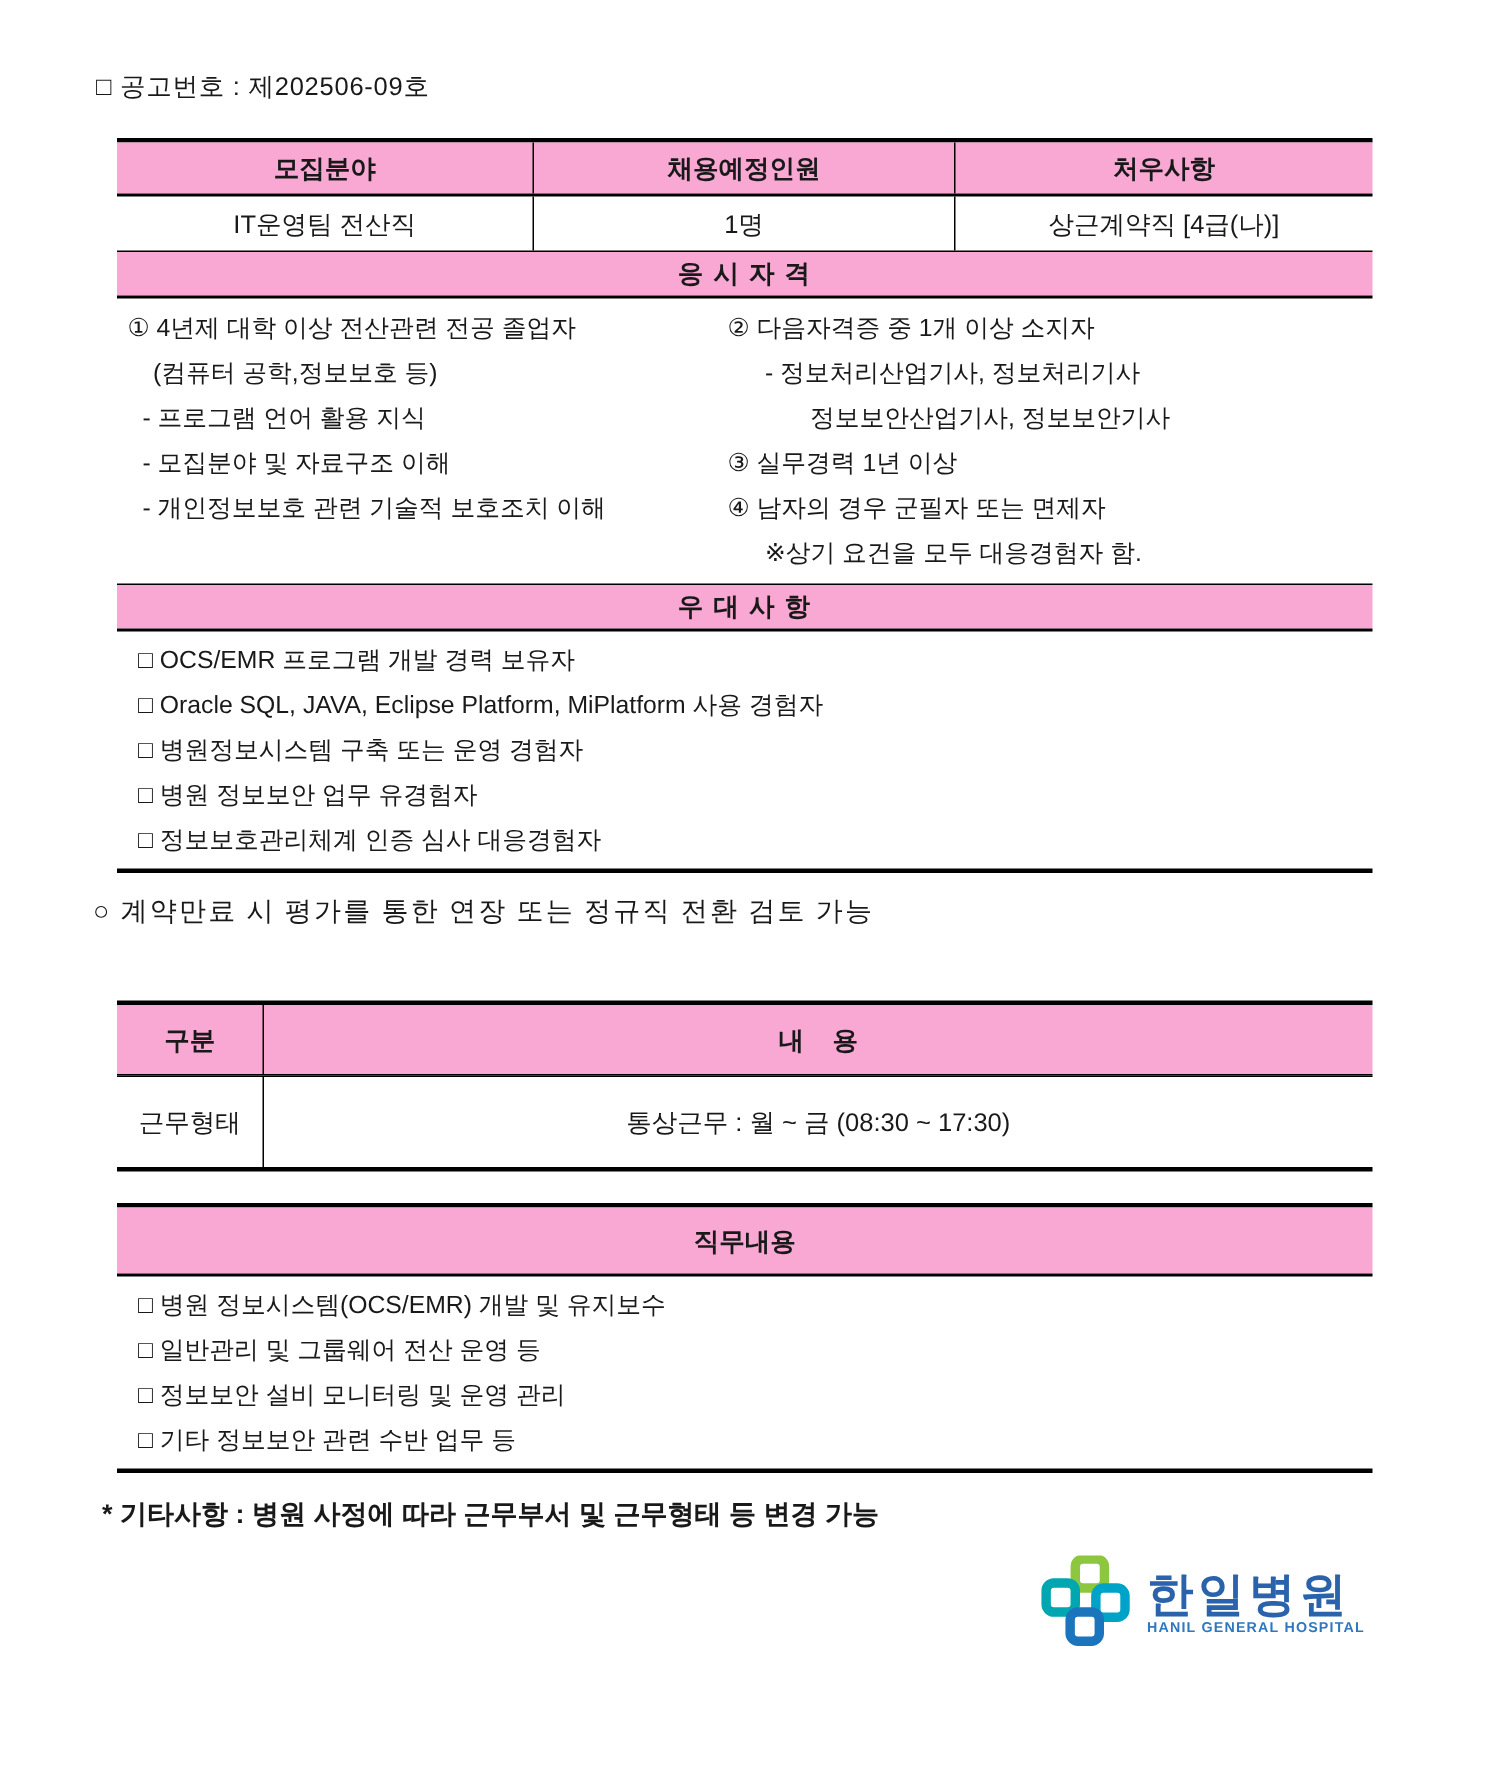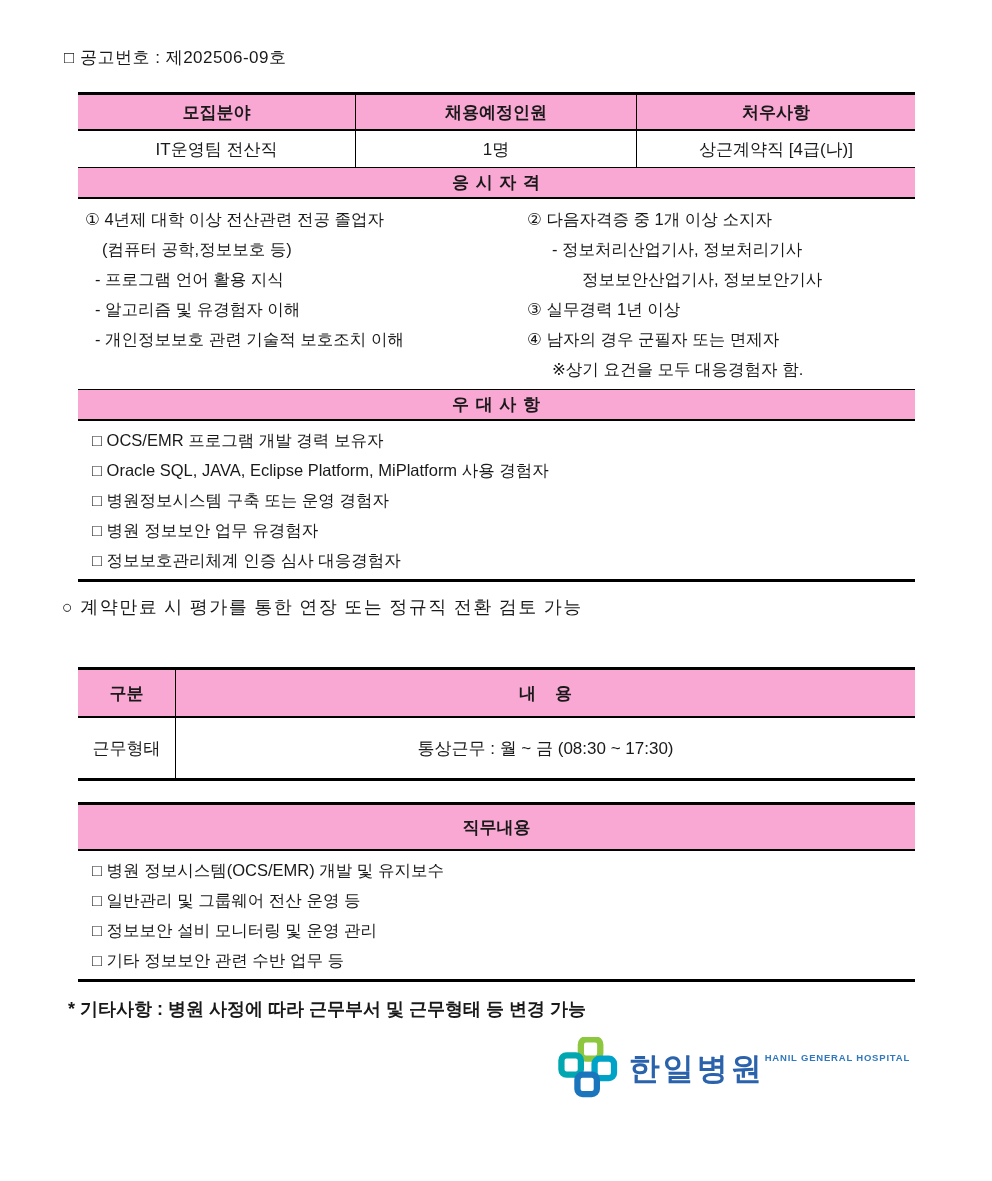--- a/index.html
+++ b/index.html
@@ -55,21 +55,21 @@
 
   .sec-row {
     height:29px;
     display:flex; align-items:center; justify-content:center;
     font-weight:bold; font-size:17px; letter-spacing:1px;
   }
 
   
   .qual { display:flex; padding:5px 0; font-size:16.5px; }
   .qual-col-left  { width:407px; }
-  .qual-col-right { flex:1;margin-left:42px; }
+  .qual-col-right { flex:1; }
   .qline { line-height:30px; white-space:nowrap; }
   .ind-a { padding-left:7px;  }
   .ind-b { padding-left:24px; }
   .ind-c { padding-left:17px; }
   .ind-0 { padding-left:0;    }
   .ind-d { padding-left:25px; }
   .ind-e { padding-left:55px; }
 
   
   .plist { padding:4px 0 4px 14px; font-size:16.5px; }
@@ -101,21 +101,21 @@
     font-weight:bold;
     font-size:18px;
   }
 
   
   .logo-row {
     margin:16px 82px 0 0;
     display:flex; justify-content:flex-end; align-items:center; gap:7px;
   }
   .logo-mark { width:64px; height:64px; }
-  .logo-text { display:flex; }
+  .logo-text { display:flex; flex-direction:column; }
   .logo-wordmark {
     font-size:31px; font-weight:bold; letter-spacing:3px;
     color:#2a63ab; line-height:34px;
   }
   .logo-subtitle {
     font-size:9.5px; font-weight:bold; letter-spacing:0.8px;
     color:#2f78bd; line-height:12px;
   }
 </style>
 </head>
@@ -139,21 +139,21 @@
     </div>
     <div class="sline"></div>
     <div class="sec-row lav">응 시 자 격</div>
     <div class="dline"></div>
 
     <div class="qual">
       <div class="qual-col-left">
         <div class="qline ind-a">① 4년제 대학 이상 전산관련 전공 졸업자</div>
         <div class="qline ind-b">(컴퓨터 공학,정보보호 등)</div>
         <div class="qline ind-c">- 프로그램 언어 활용 지식</div>
-        <div class="qline ind-c">- 알고리즘 및 유경험자 이해</div>
+        <div class="qline ind-c">- 모집분야 및 자료구조 이해</div>
         <div class="qline ind-c">- 개인정보보호 관련 기술적 보호조치 이해</div>
       </div>
       <div class="qual-col-right">
         <div class="qline ind-0">② 다음자격증 중 1개 이상 소지자</div>
         <div class="qline ind-d">- 정보처리산업기사, 정보처리기사</div>
         <div class="qline ind-e">정보보안산업기사, 정보보안기사</div>
         <div class="qline ind-0">③ 실무경력 1년 이상</div>
         <div class="qline ind-0">④ 남자의 경우 군필자 또는 면제자</div>
         <div class="qline ind-d">※상기 요건을 모두 대응경험자 함.</div>
       </div>

